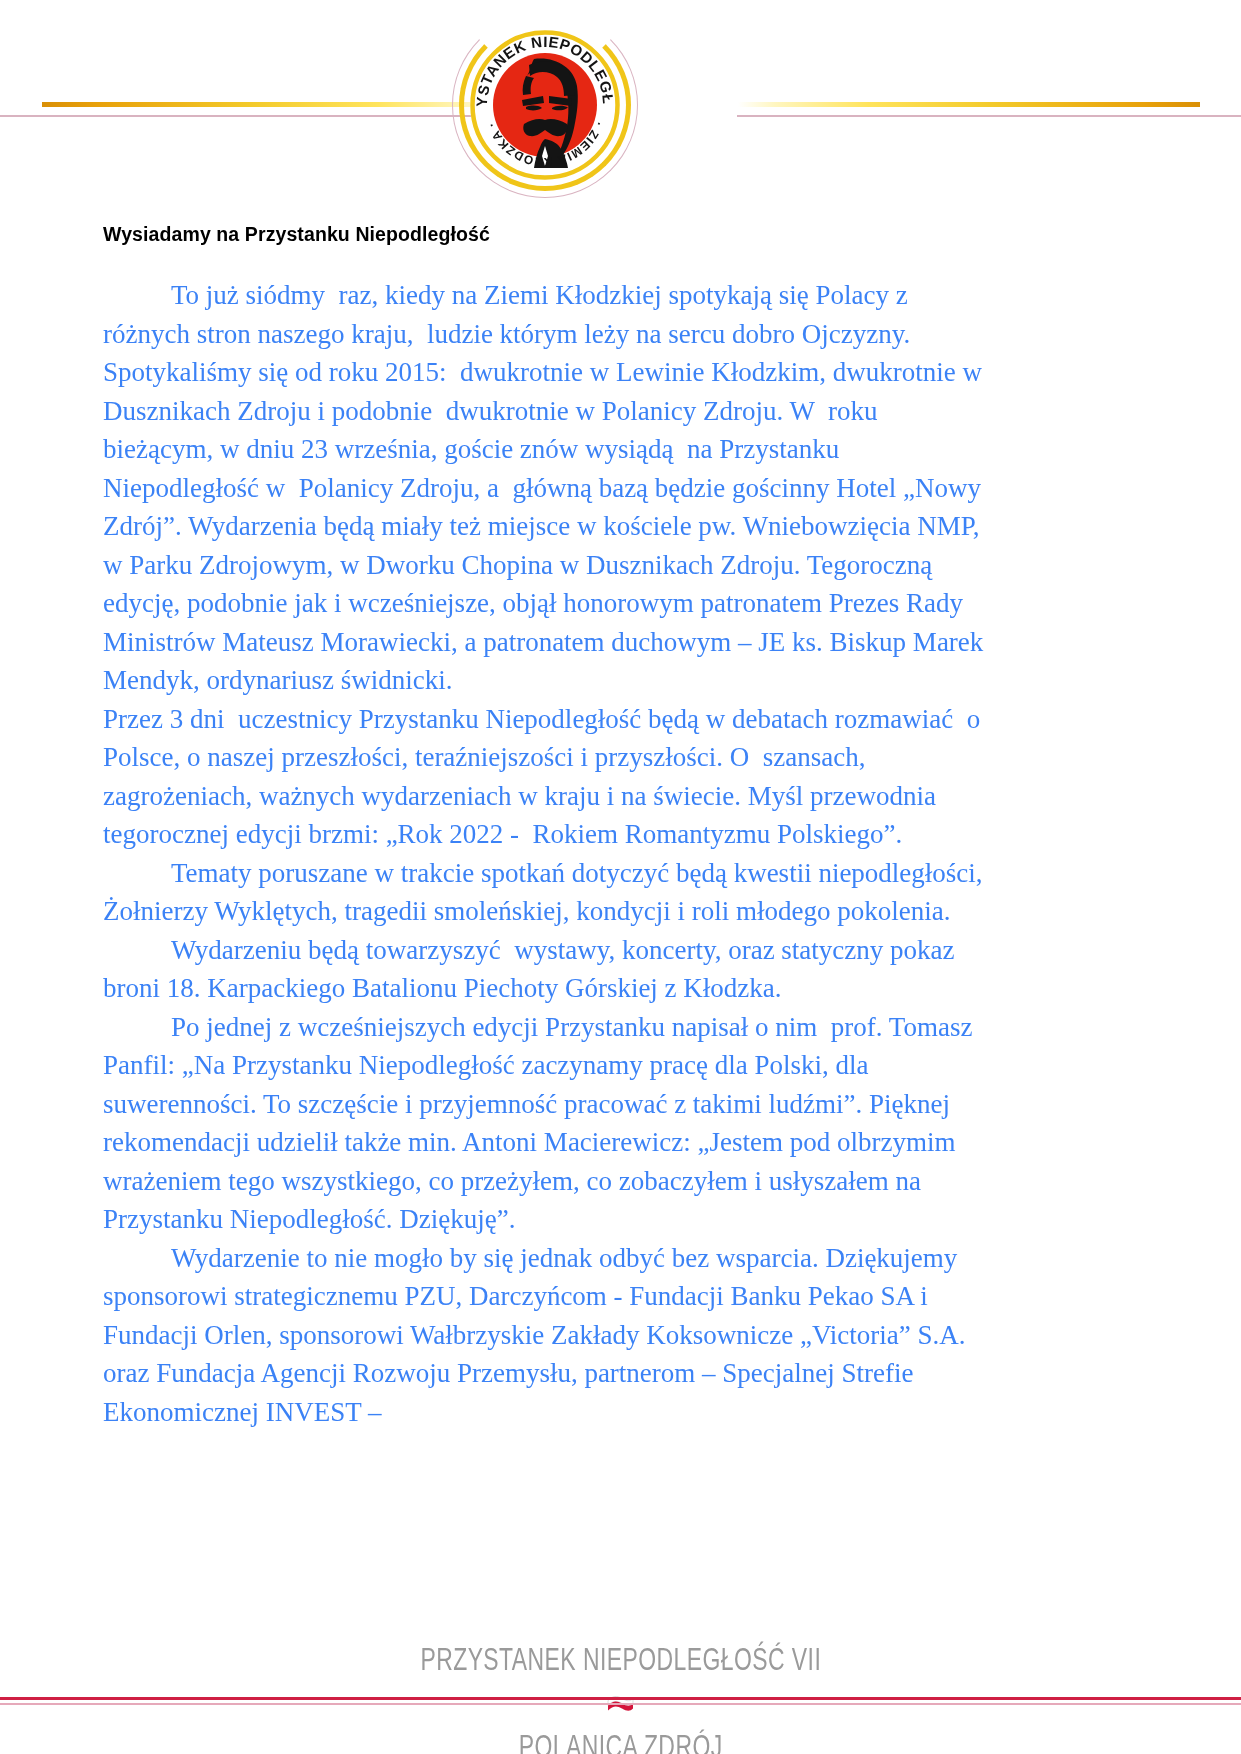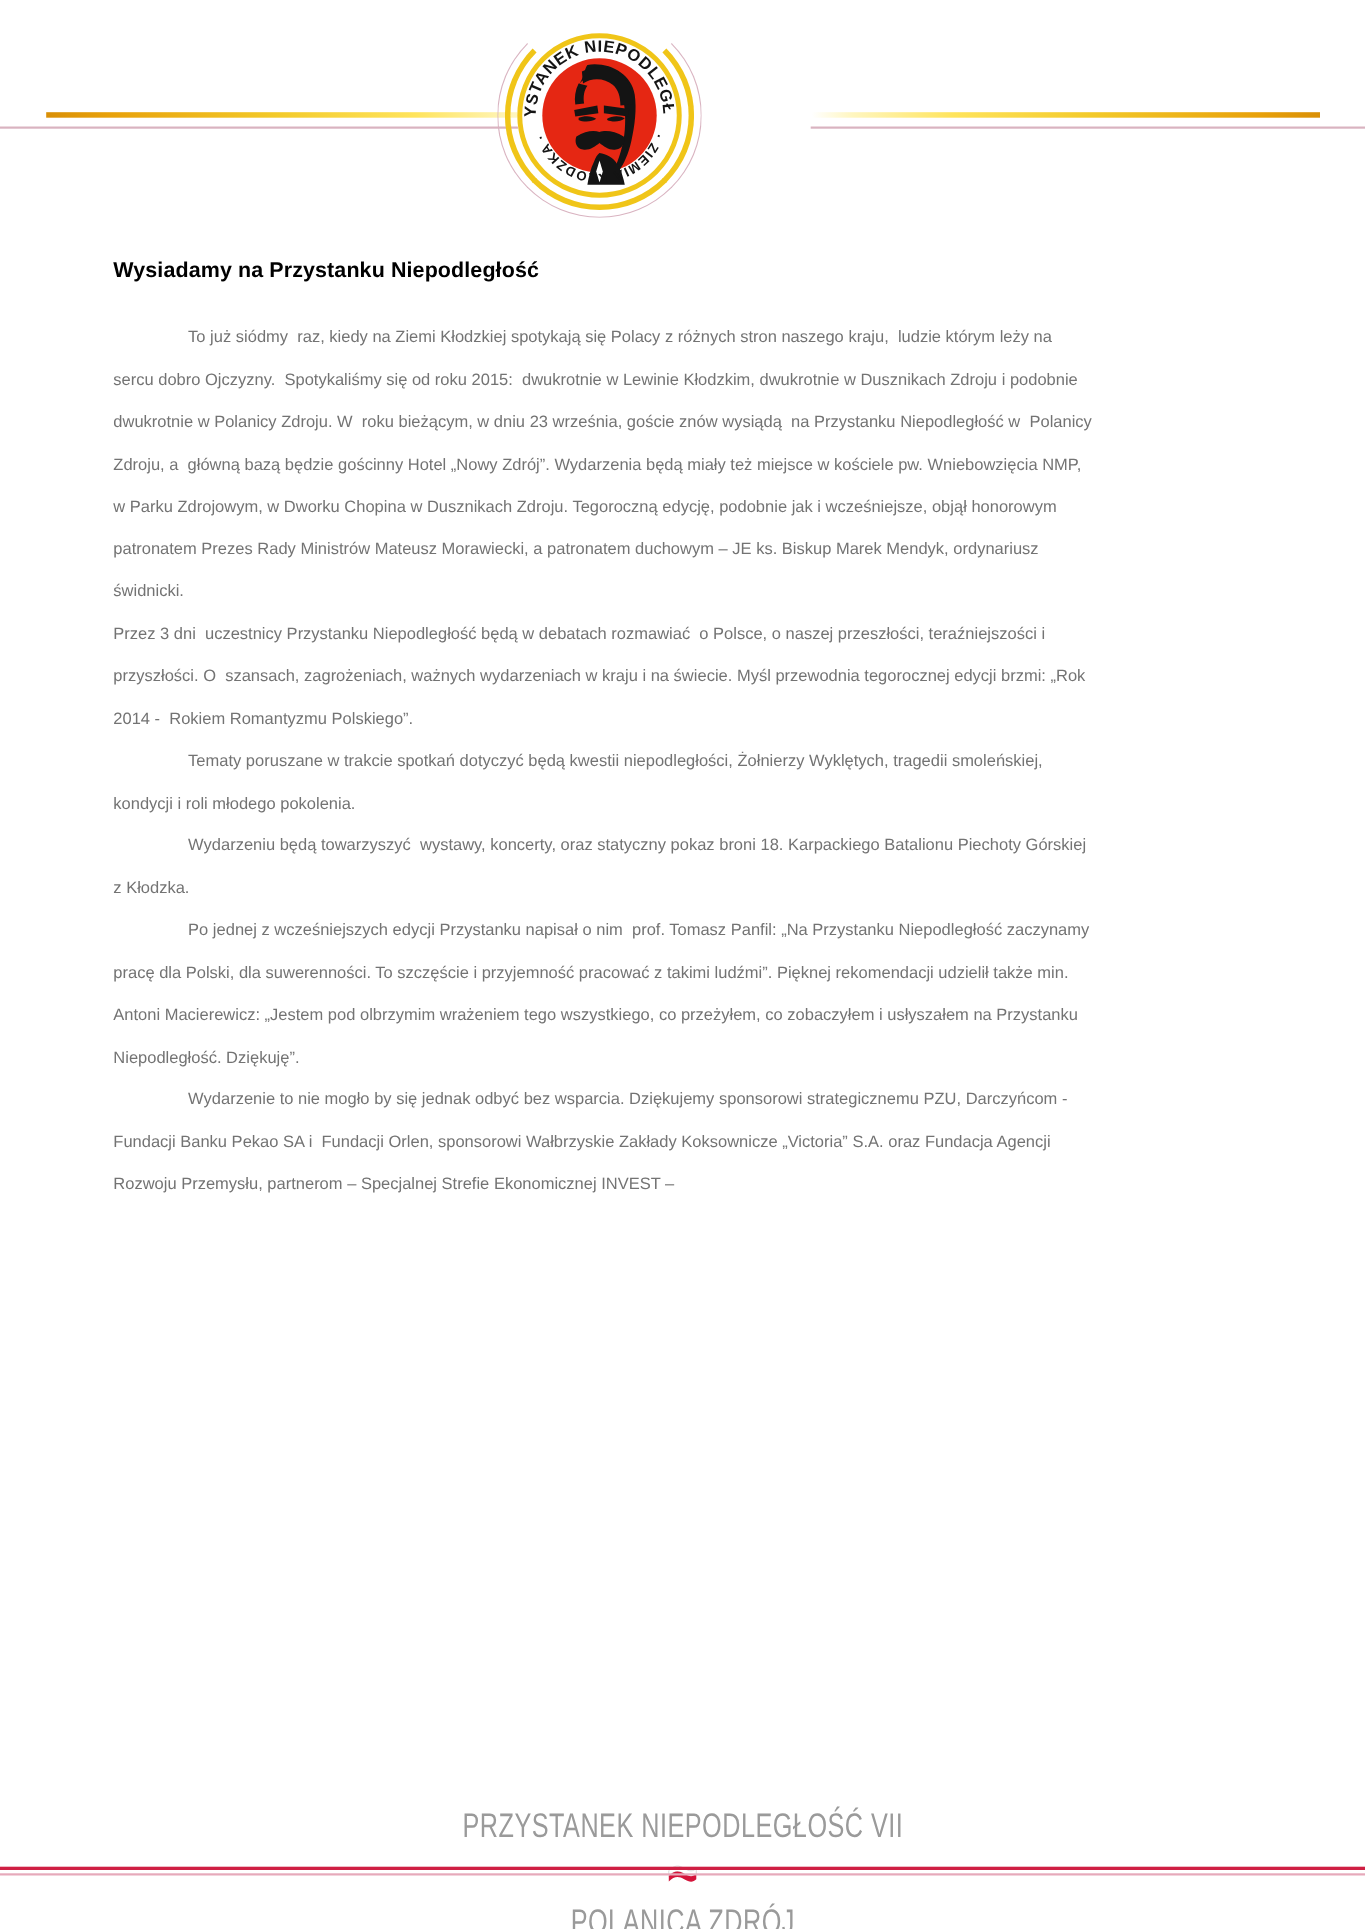--- a/index.html
+++ b/index.html
@@ -95,39 +95,39 @@
     top: 30px;
     width: 150px;
     height: 150px;
   }
   .logo svg { display: block; }
 
   
   .doc {
     position: absolute;
     left: 103px;
-    top: 234px;
+    top: 222px;
     width: 890px;
   }
   .doc-title {
     font-size: 19.5px;
     font-weight: bold;
     color: #000000;
     letter-spacing: .1px;
     margin: 0 0 30px 0;
     line-height: 1.25;
   }
   .para {
-    font-size: 15px;
+    font-size: 27px;
     line-height: 38.5px;
-    color: #737373;
+    color: #3b82f6;
     margin: 0;
     text-align: left;
     white-space: pre-wrap;
-    font-family: Liberation Sans, sans-serif;
+    font-family: Liberation Serif, serif;
   }
   .para.indent { text-indent: 68px; }
 
   
   .footer {
     position: absolute;
     left: 0;
     bottom: 0;
     width: 1241px;
     height: 140px;
@@ -246,21 +246,21 @@
         </text>
       </g>
     </svg>
   </div>
 </div>
 
 <main class="doc">
   <h1 class="doc-title">Wysiadamy na Przystanku Niepodległość</h1>
 
   <p class="para indent">To już siódmy  raz, kiedy na Ziemi Kłodzkiej spotykają się Polacy z różnych stron naszego kraju,  ludzie którym leży na sercu dobro Ojczyzny.  Spotykaliśmy się od roku 2015:  dwukrotnie w Lewinie Kłodzkim, dwukrotnie w Dusznikach Zdroju i podobnie  dwukrotnie w Polanicy Zdroju. W  roku bieżącym, w dniu 23 września, goście znów wysiądą  na Przystanku Niepodległość w  Polanicy Zdroju, a  główną bazą będzie gościnny Hotel „Nowy Zdrój”. Wydarzenia będą miały też miejsce w kościele pw. Wniebowzięcia NMP, w Parku Zdrojowym, w Dworku Chopina w Dusznikach Zdroju. Tegoroczną edycję, podobnie jak i wcześniejsze, objął honorowym patronatem Prezes Rady Ministrów Mateusz Morawiecki, a patronatem duchowym – JE ks. Biskup Marek Mendyk, ordynariusz świdnicki.</p>
-  <p class="para">Przez 3 dni  uczestnicy Przystanku Niepodległość będą w debatach rozmawiać  o Polsce, o naszej przeszłości, teraźniejszości i przyszłości. O  szansach, zagrożeniach, ważnych wydarzeniach w kraju i na świecie. Myśl przewodnia tegorocznej edycji brzmi: „Rok 2014 -  Rokiem Romantyzmu Polskiego”.</p>
+  <p class="para">Przez 3 dni  uczestnicy Przystanku Niepodległość będą w debatach rozmawiać  o Polsce, o naszej przeszłości, teraźniejszości i przyszłości. O  szansach, zagrożeniach, ważnych wydarzeniach w kraju i na świecie. Myśl przewodnia tegorocznej edycji brzmi: „Rok 2022 -  Rokiem Romantyzmu Polskiego”.</p>
   <p class="para indent">Tematy poruszane w trakcie spotkań dotyczyć będą kwestii niepodległości, Żołnierzy Wyklętych, tragedii smoleńskiej, kondycji i roli młodego pokolenia.</p>
   <p class="para indent">Wydarzeniu będą towarzyszyć  wystawy, koncerty, oraz statyczny pokaz broni 18. Karpackiego Batalionu Piechoty Górskiej z Kłodzka.</p>
   <p class="para indent">Po jednej z wcześniejszych edycji Przystanku napisał o nim  prof. Tomasz Panfil: „Na Przystanku Niepodległość zaczynamy pracę dla Polski, dla suwerenności. To szczęście i przyjemność pracować z takimi ludźmi”. Pięknej rekomendacji udzielił także min. Antoni Macierewicz: „Jestem pod olbrzymim wrażeniem tego wszystkiego, co przeżyłem, co zobaczyłem i usłyszałem na Przystanku Niepodległość. Dziękuję”.</p>
   <p class="para indent">Wydarzenie to nie mogło by się jednak odbyć bez wsparcia. Dziękujemy sponsorowi strategicznemu PZU, Darczyńcom - Fundacji Banku Pekao SA i  Fundacji Orlen, sponsorowi Wałbrzyskie Zakłady Koksownicze „Victoria” S.A. oraz Fundacja Agencji Rozwoju Przemysłu, partnerom – Specjalnej Strefie Ekonomicznej INVEST –</p>
 </main>
 
 <footer class="footer">
   <div class="footer-strip">
     <span class="footer-text">PRZYSTANEK NIEPODLEGŁOŚĆ VII</span>
 

